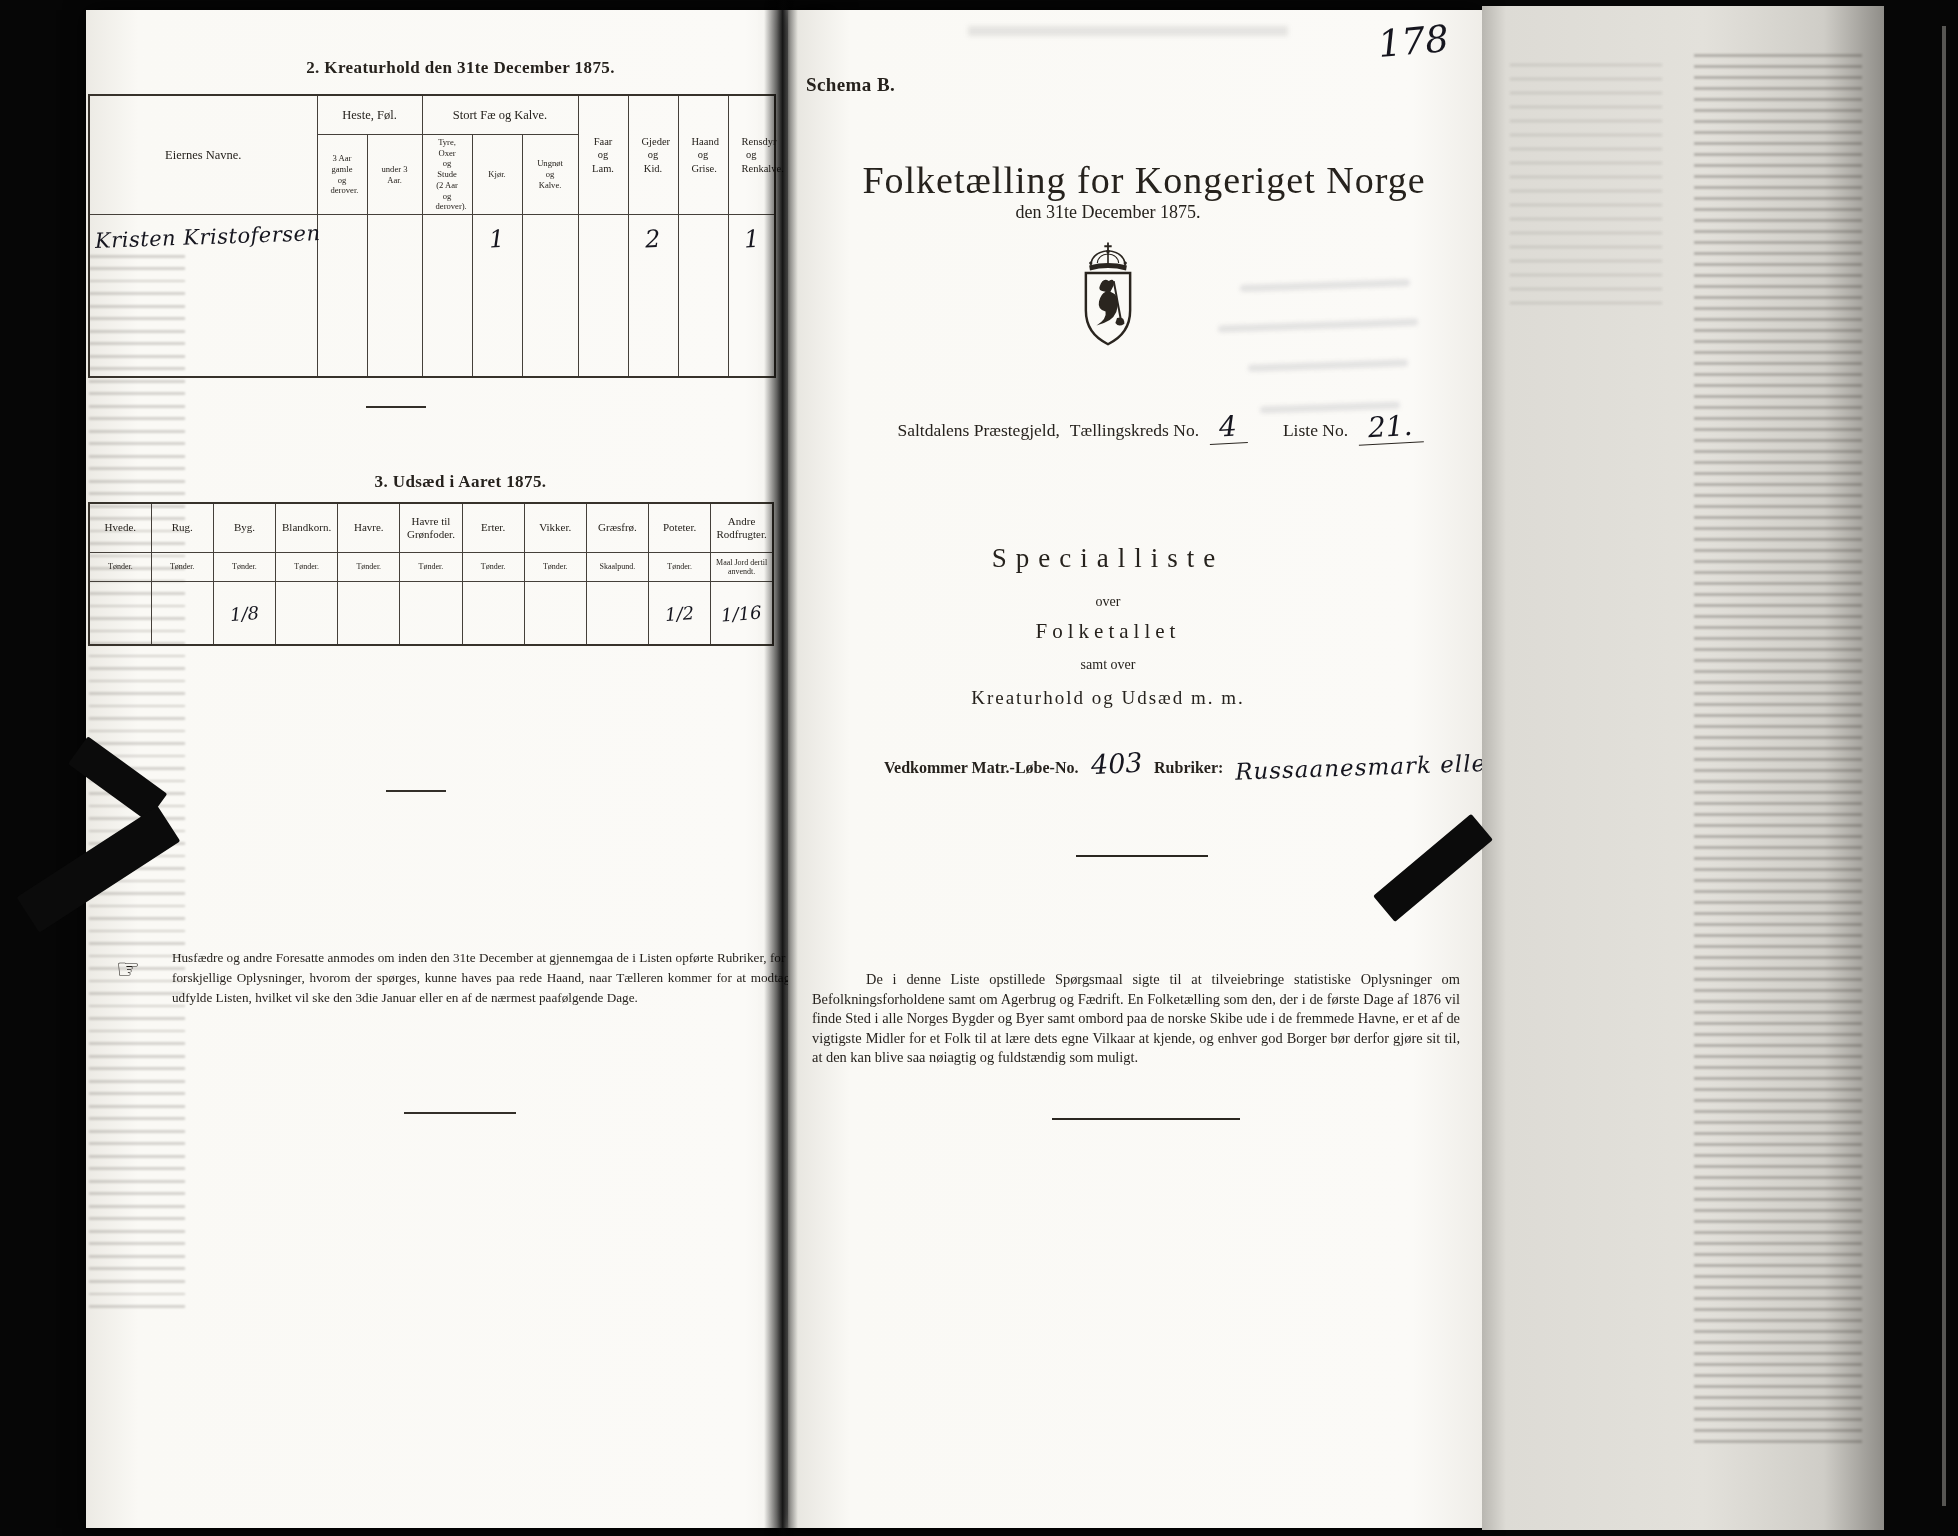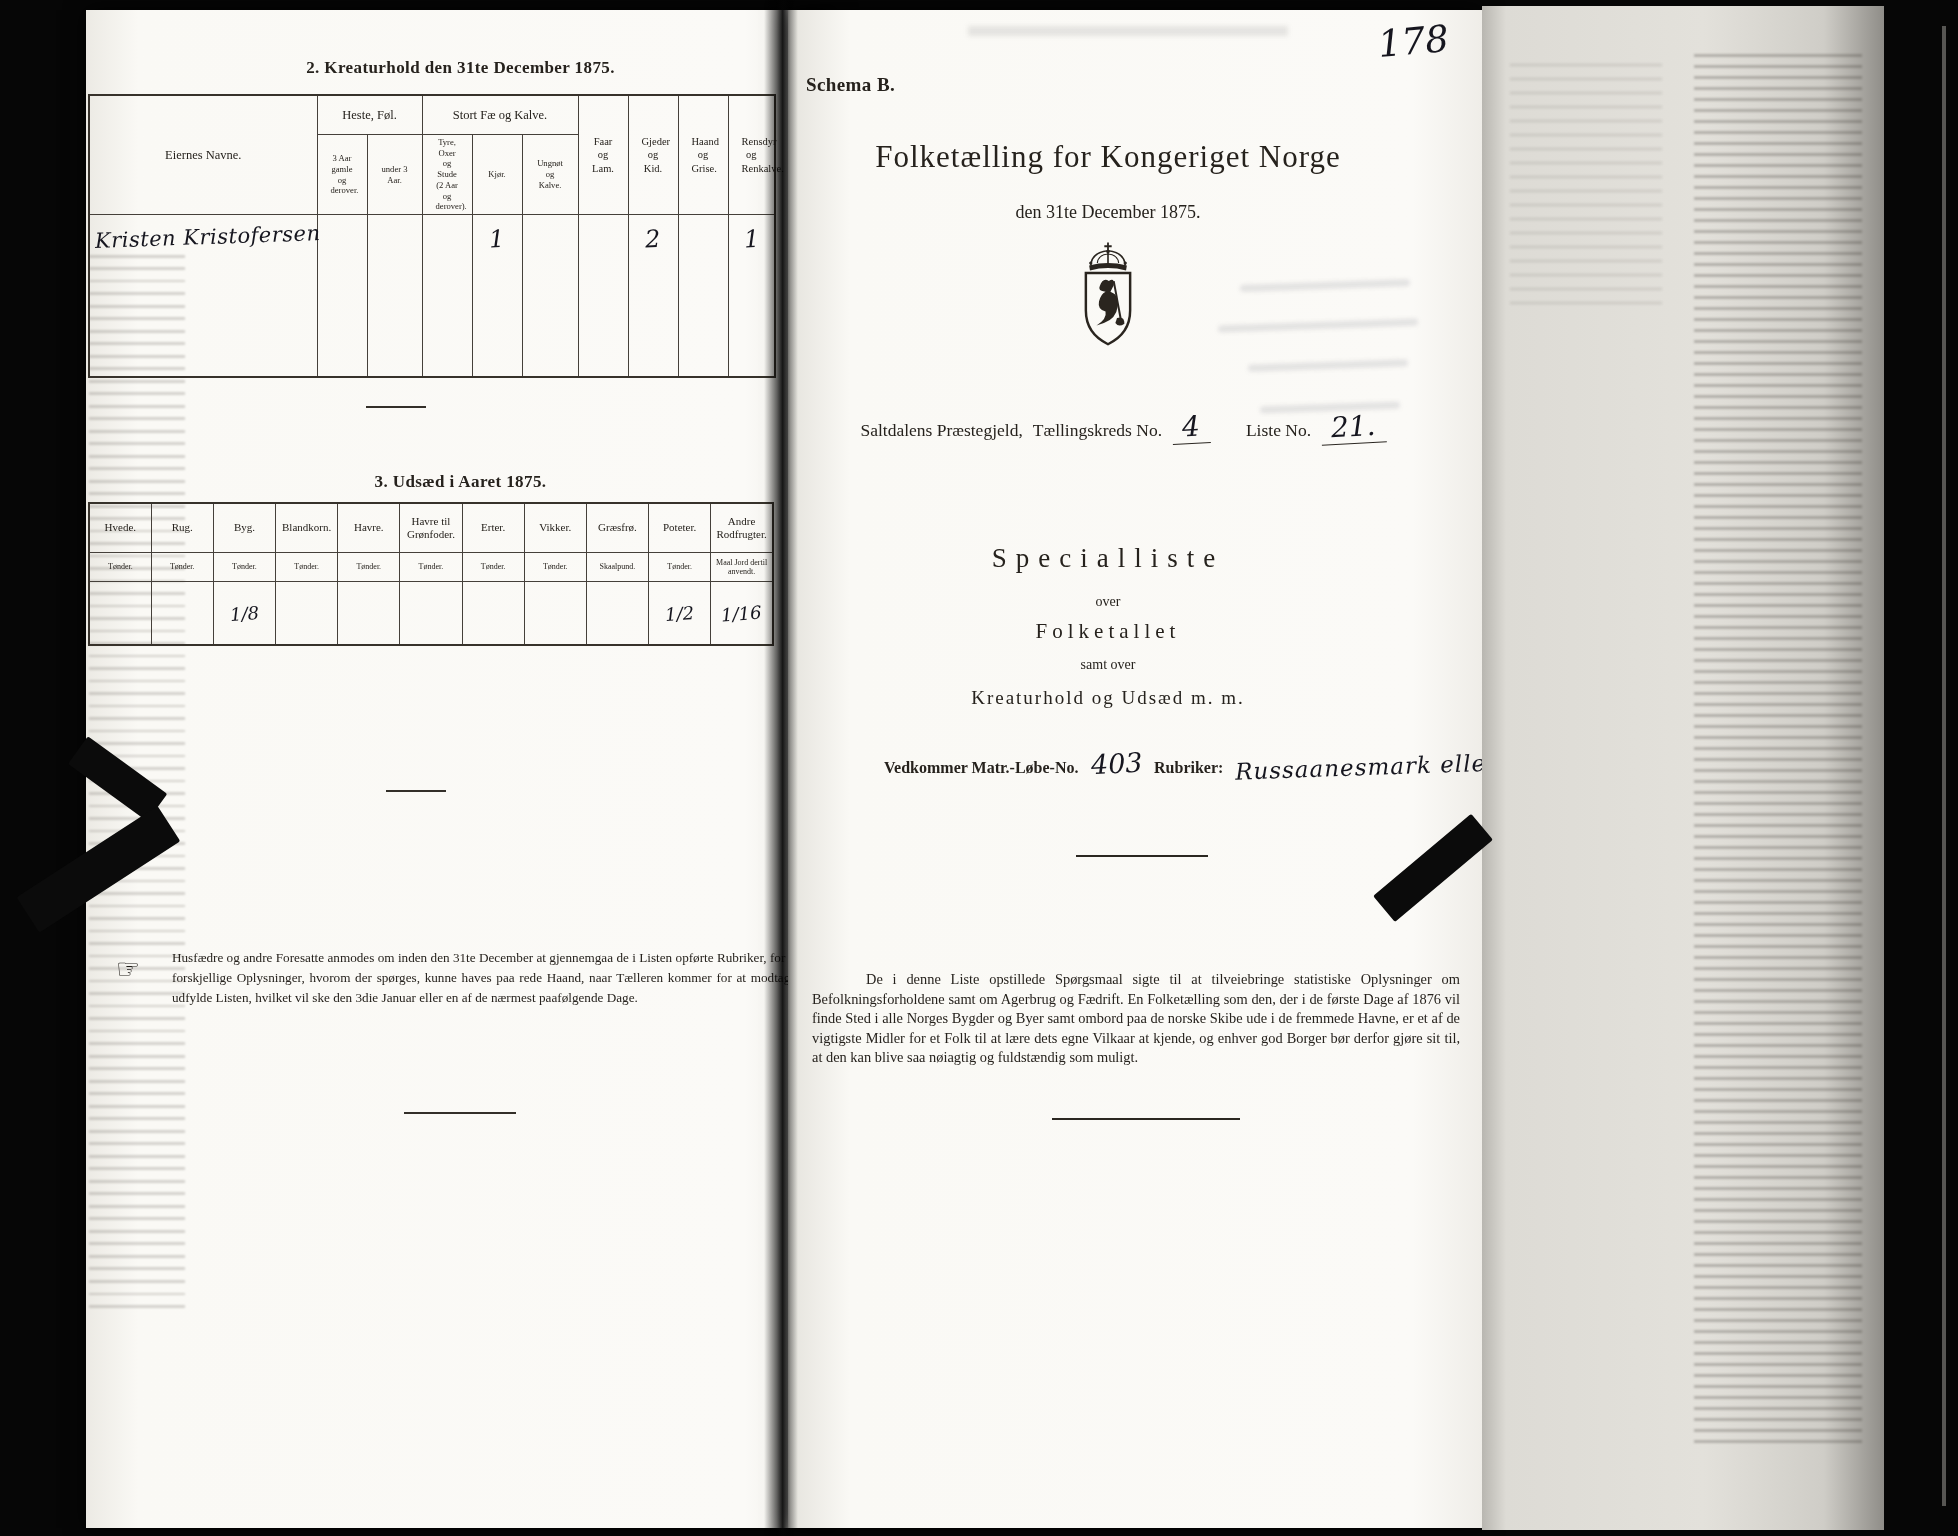--- a/index.html
+++ b/index.html
@@ -48,25 +48,25 @@
             text-align:justify;padding-left:72px;}
   .manicule{position:absolute;left:16px;top:0;font-family:"DejaVu Sans",sans-serif;font-size:27px;font-style:normal;color:#1c1915;}
 
   .ghost-col{position:absolute;left:3px;top:245px;width:96px;height:1055px;opacity:.42;filter:blur(1.2px);
              background:repeating-linear-gradient(to bottom,rgba(75,70,62,.5) 0 2.5px,transparent 2.5px 12.5px);}
 
   
   .schema{position:absolute;top:64px;left:18px;font-size:19px;font-weight:bold;letter-spacing:.4px;}
   .pagenum{position:absolute;left:1378px;top:20px;font-size:37px;z-index:7;transform:rotate(-5deg);}
   .rline{position:absolute;left:0;width:640px;text-align:center;}
-  .rtitle{top:129px;font-size:31px;letter-spacing:1px;}
+  .rtitle{top:148px;font-size:38px;letter-spacing:1px;padding-left:36px;}
   .rsub{top:192px;font-size:18px;}
   .crest{position:absolute;top:230px;left:0;width:640px;text-align:center;}
   .parish{position:absolute;top:400px;left:0;width:670px;display:flex;justify-content:center;align-items:baseline;
-          gap:10px;font-size:17.5px;white-space:nowrap;}
+          gap:10px;font-size:17.5px;white-space:nowrap;padding-left:37px;}
   .hw-num{font-size:28px;padding:0 10px;border-bottom:1.5px solid #2b2722;display:inline-block;transform:rotate(-3deg);}
   .liste-gap{margin-left:26px;}
   .specA{top:533px;font-size:27px;letter-spacing:9px;}
   .specB{top:584px;font-size:14px;}
   .specC{top:609px;font-size:21px;letter-spacing:5px;}
   .specD{top:647px;font-size:14px;}
   .specE{top:677px;font-size:19px;letter-spacing:2px;}
   .matr{position:absolute;top:738px;left:96px;width:596px;display:flex;align-items:baseline;gap:12px;
         font-size:16px;font-weight:bold;white-space:nowrap;}
   .hw-matr{font-size:27px;font-weight:normal;transform:rotate(-3deg);display:inline-block;}

